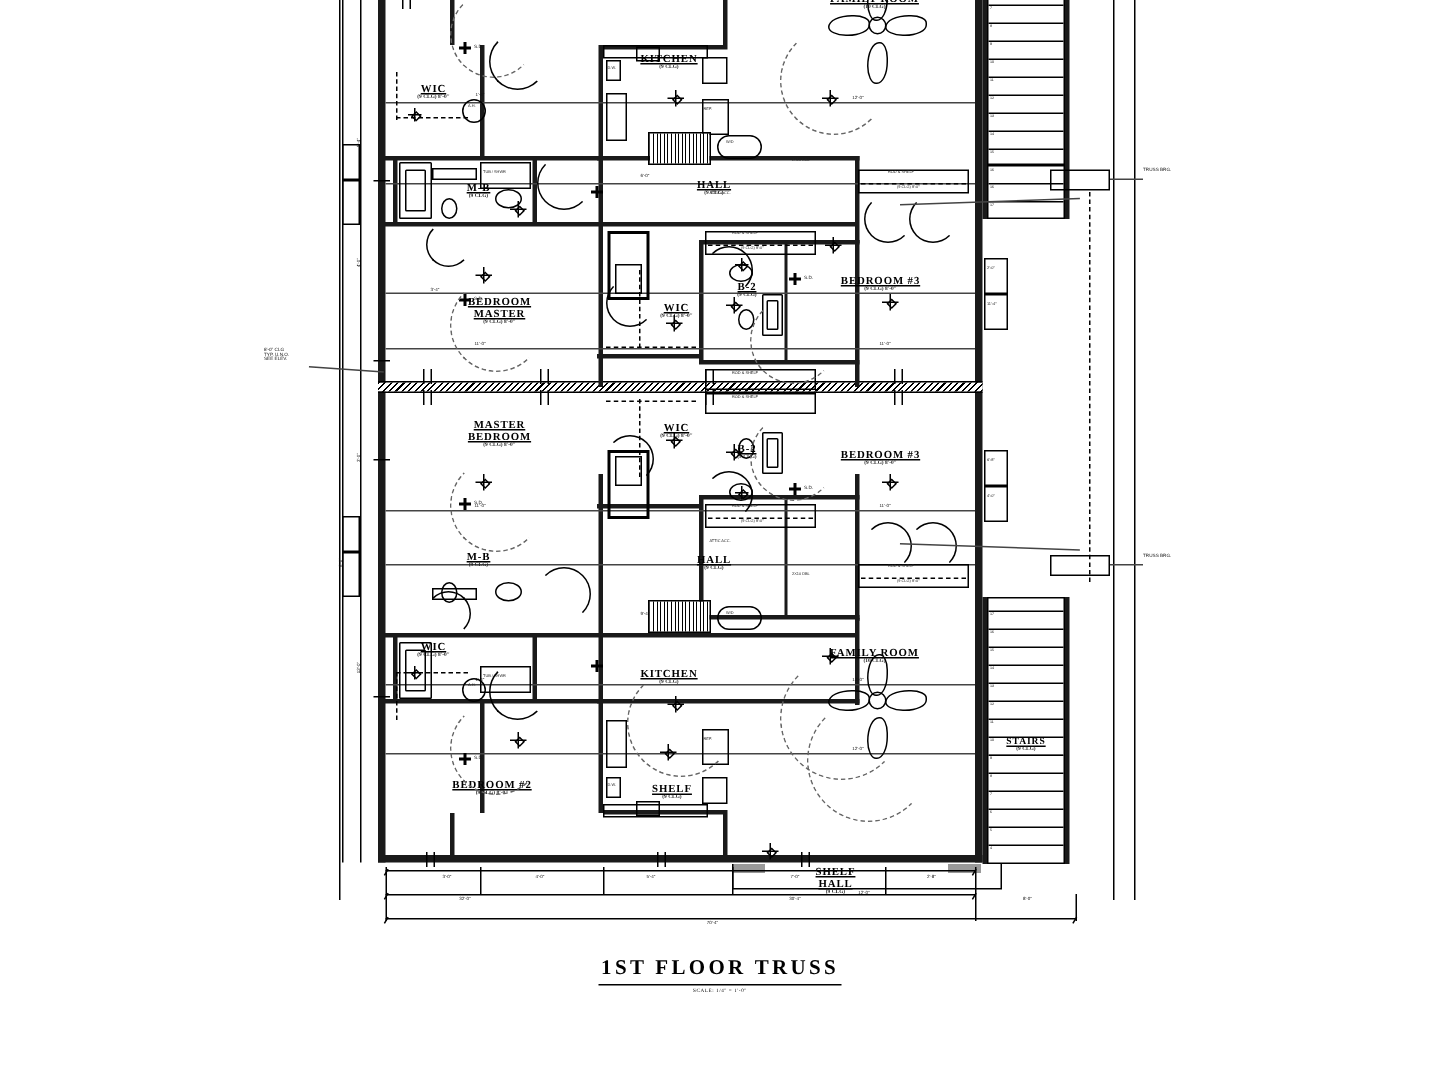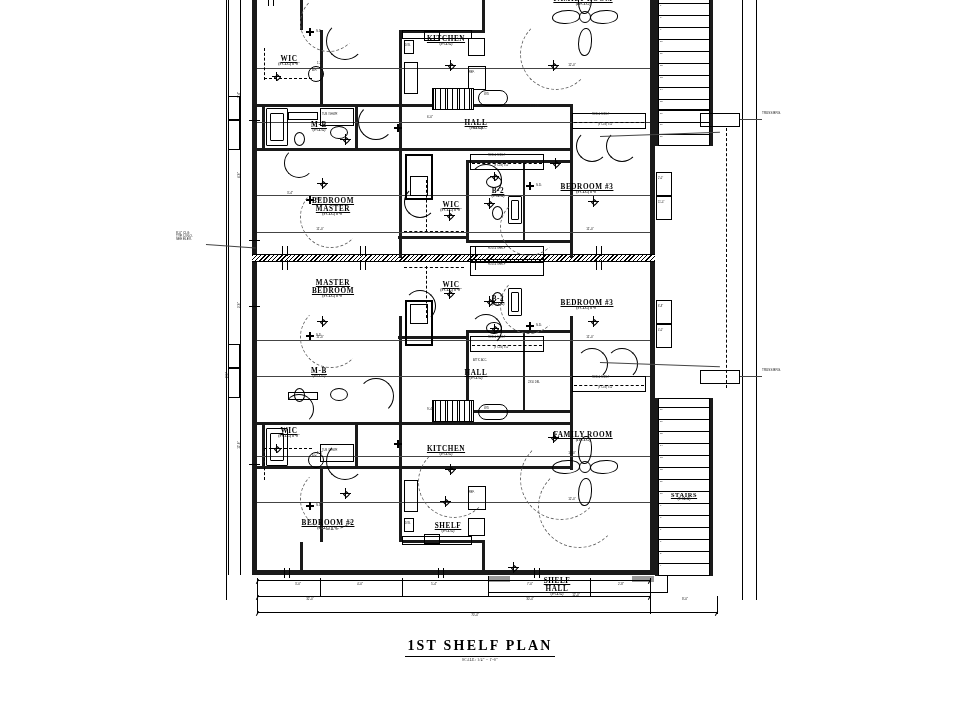--- a/index.html
+++ b/index.html
@@ -669,17 +669,17 @@
 
   <div class="tiny2" style="left:528px;top:106px;">2X10 DBL</div>
   <div class="tiny2" style="left:528px;top:382px;">2X10 DBL</div>
   <div class="tiny2" style="left:473px;top:128px;">ATTIC ACC.</div>
   <div class="tiny2" style="left:473px;top:360px;">ATTIC ACC.</div>
 
   <div class="leader" style="left:600px;top:136px;width:120px;transform:rotate(-2deg);"></div>
   <div class="leader" style="left:600px;top:362px;width:120px;transform:rotate(2deg);"></div>
 
   <div id="title">
-    <span class="t">1ST  SHELF  PLAN</span>
+    <span class="t">1ST  FLOOR  TRUSS</span>
     <span class="sc">SCALE: 1/4" = 1'-0"</span>
   </div>
 
 </div>
 
 </body></html>

